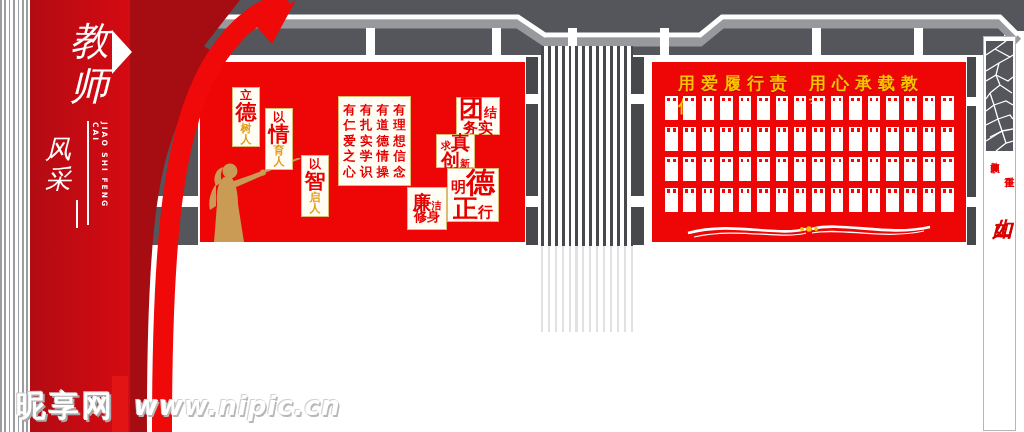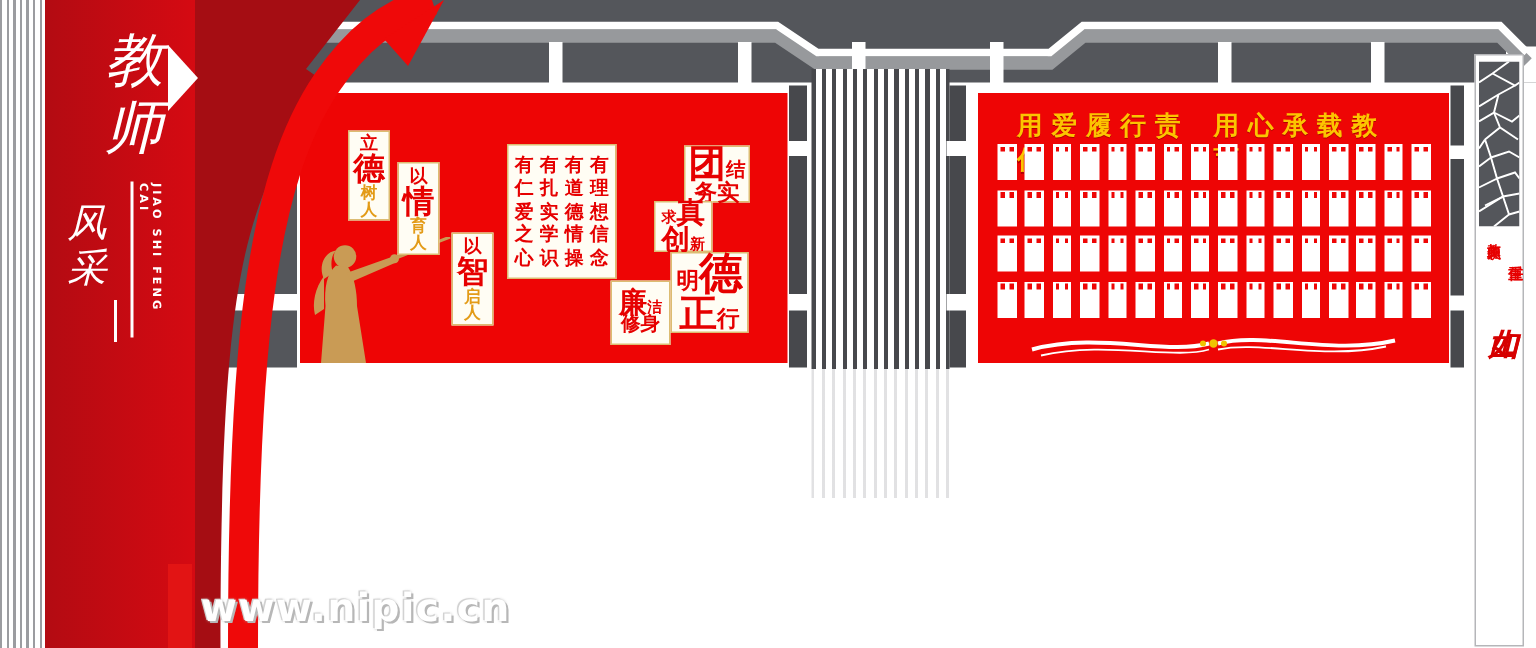--- a/index.html
+++ b/index.html
@@ -89,21 +89,21 @@
     text-orientation:upright;color:#e60000;font-size:10px;font-weight:bold;}
   #rc-callig{position:absolute;left:6px;top:166px;writing-mode:vertical-rl;
     color:#d60000;font-size:20px;font-weight:bold;font-style:italic;
     font-family:"DejaVu Serif",serif;}
 
   
   #wm-highlight{left:112px;top:376px;width:16px;height:56px;background:#e21414;}
   #wm-name{left:16px;top:386px;color:#fff;font-size:30px;font-weight:bold;
     letter-spacing:3px;text-shadow:2px 2px 0 #a9a9a9,-1px -1px 0 #c7c7c7;}
   #wm-url{left:134px;top:391px;color:#fff;font-size:26px;font-weight:bold;
-    letter-spacing:1px;
+    font-style:italic;letter-spacing:1px;
     text-shadow:1.5px 1.5px 0 #b7b7b7,-1px -1px 0 #d2d2d2,0 0 2px #bbb;}
   #id-badge{left:752px;top:391px;width:262px;height:27px;background:#a9abae;
     border-radius:3px;color:#fff;font-size:15px;display:flex;align-items:center;
     justify-content:center;letter-spacing:.5px;}
 </style>
 </head>
 <body>
 
 <div id="canvas">
 
@@ -372,15 +372,16 @@
         <path d="M8,64 L12,78 L0,84 M12,78 L24,74 L27,78 M12,78 L16,90 L4,96 M16,90 L27,88"></path>
         <path d="M0,100 L16,90 M16,90 L20,102 L10,110 M20,102 L27,100"></path>
       </g>
     </svg>
     <div id="rc-text1">教师天职</div>
     <div id="rc-text2">任重</div>
     <div id="rc-callig">如山</div>
   </div>
 
   <div id="wm-highlight" class="abs"></div>
+  <div id="wm-name" class="abs">昵享网</div>
   <div id="wm-url" class="abs">www.nipic.cn</div>
 
 </div>
 
 </body></html>

